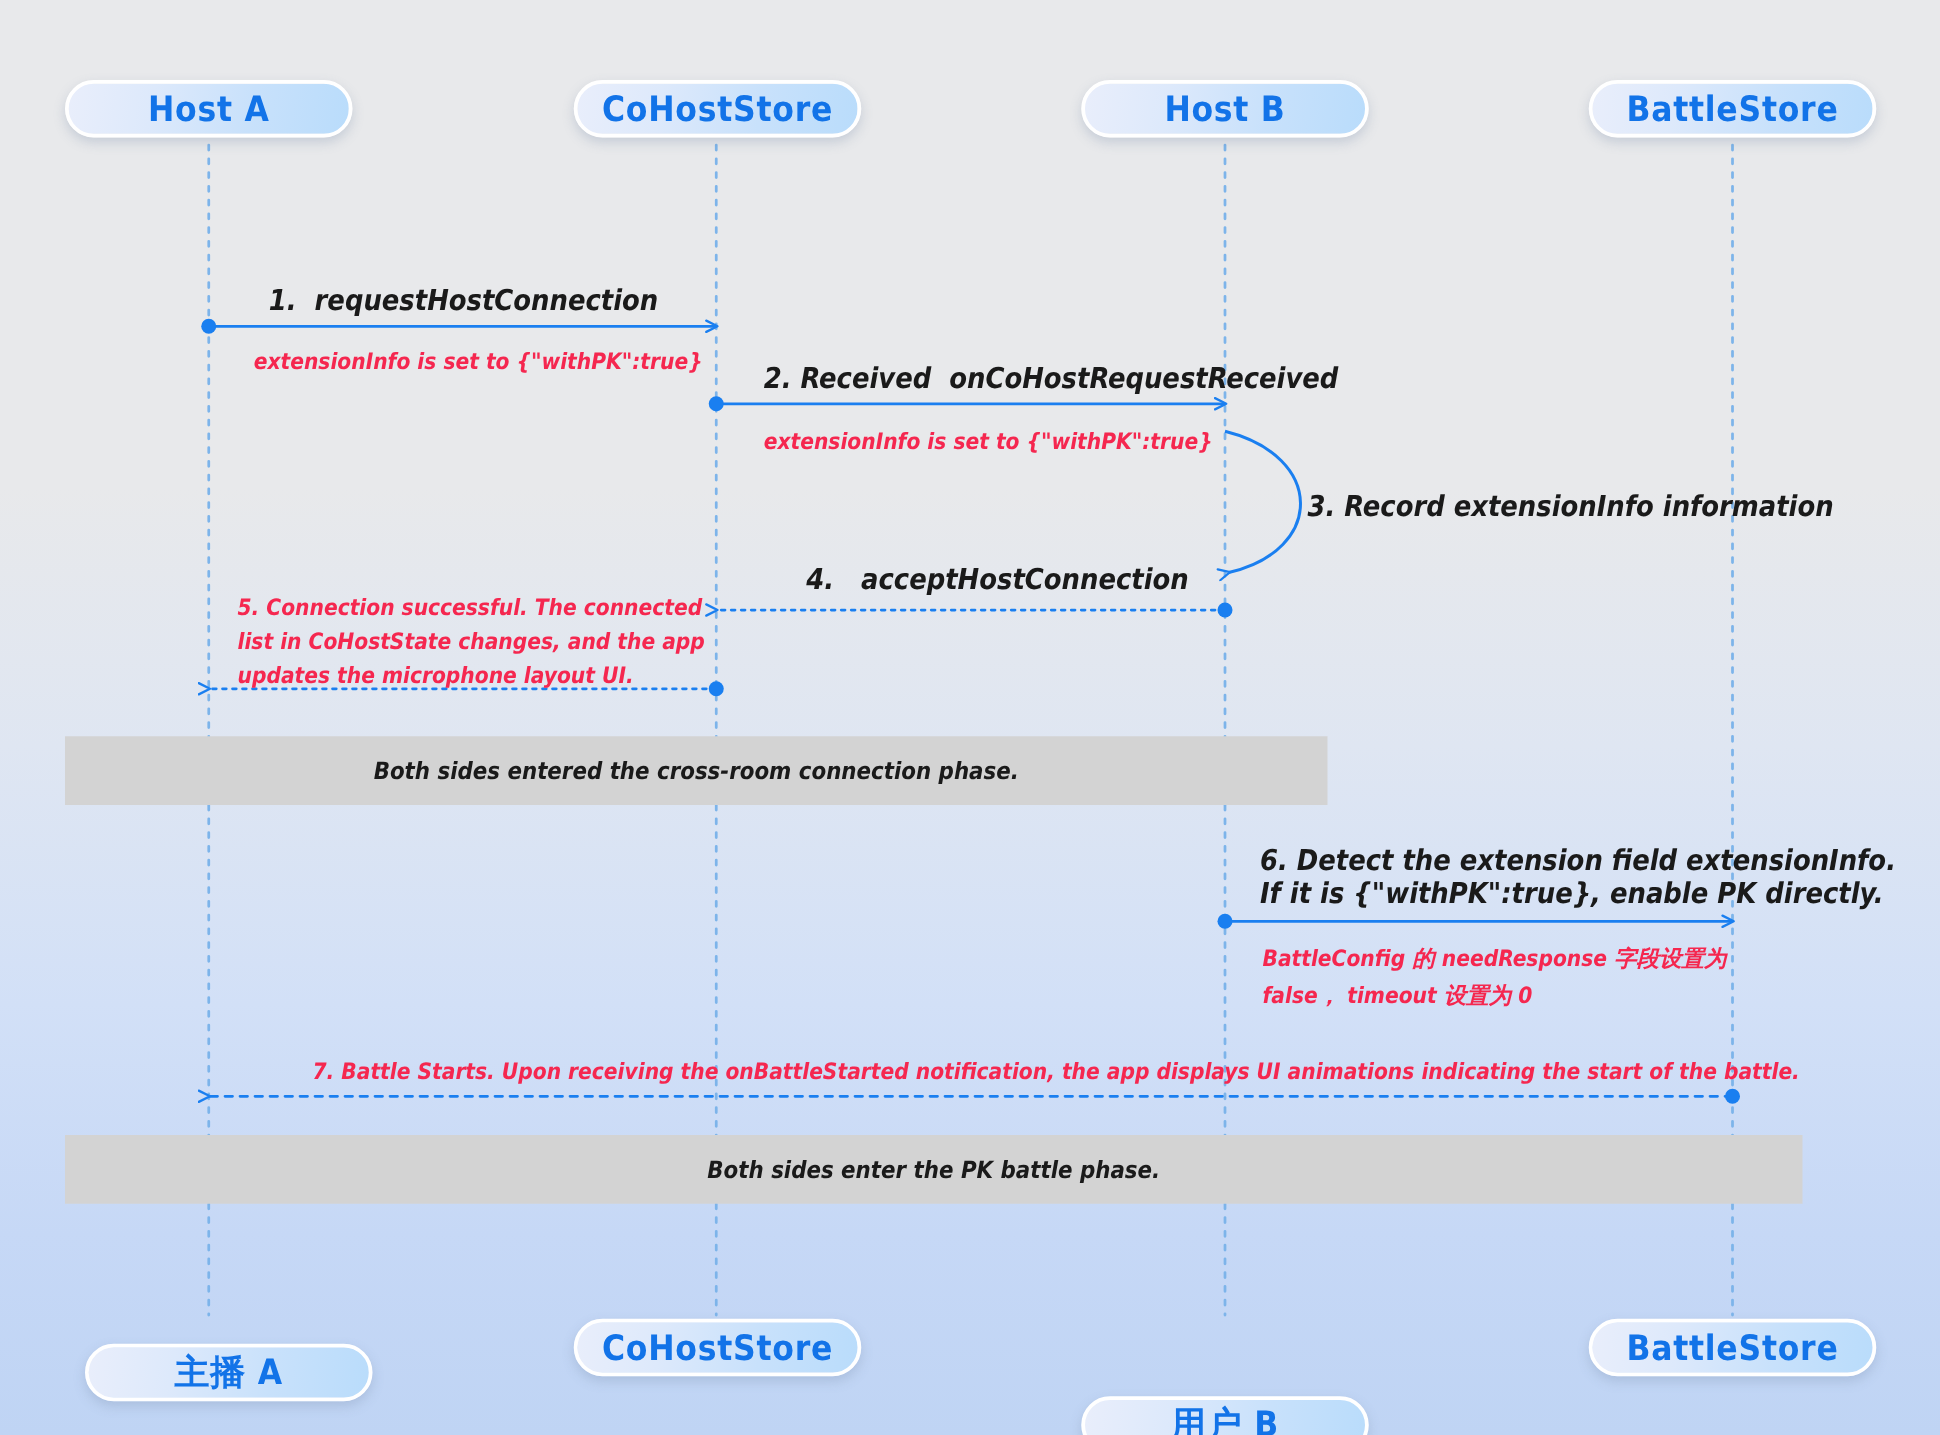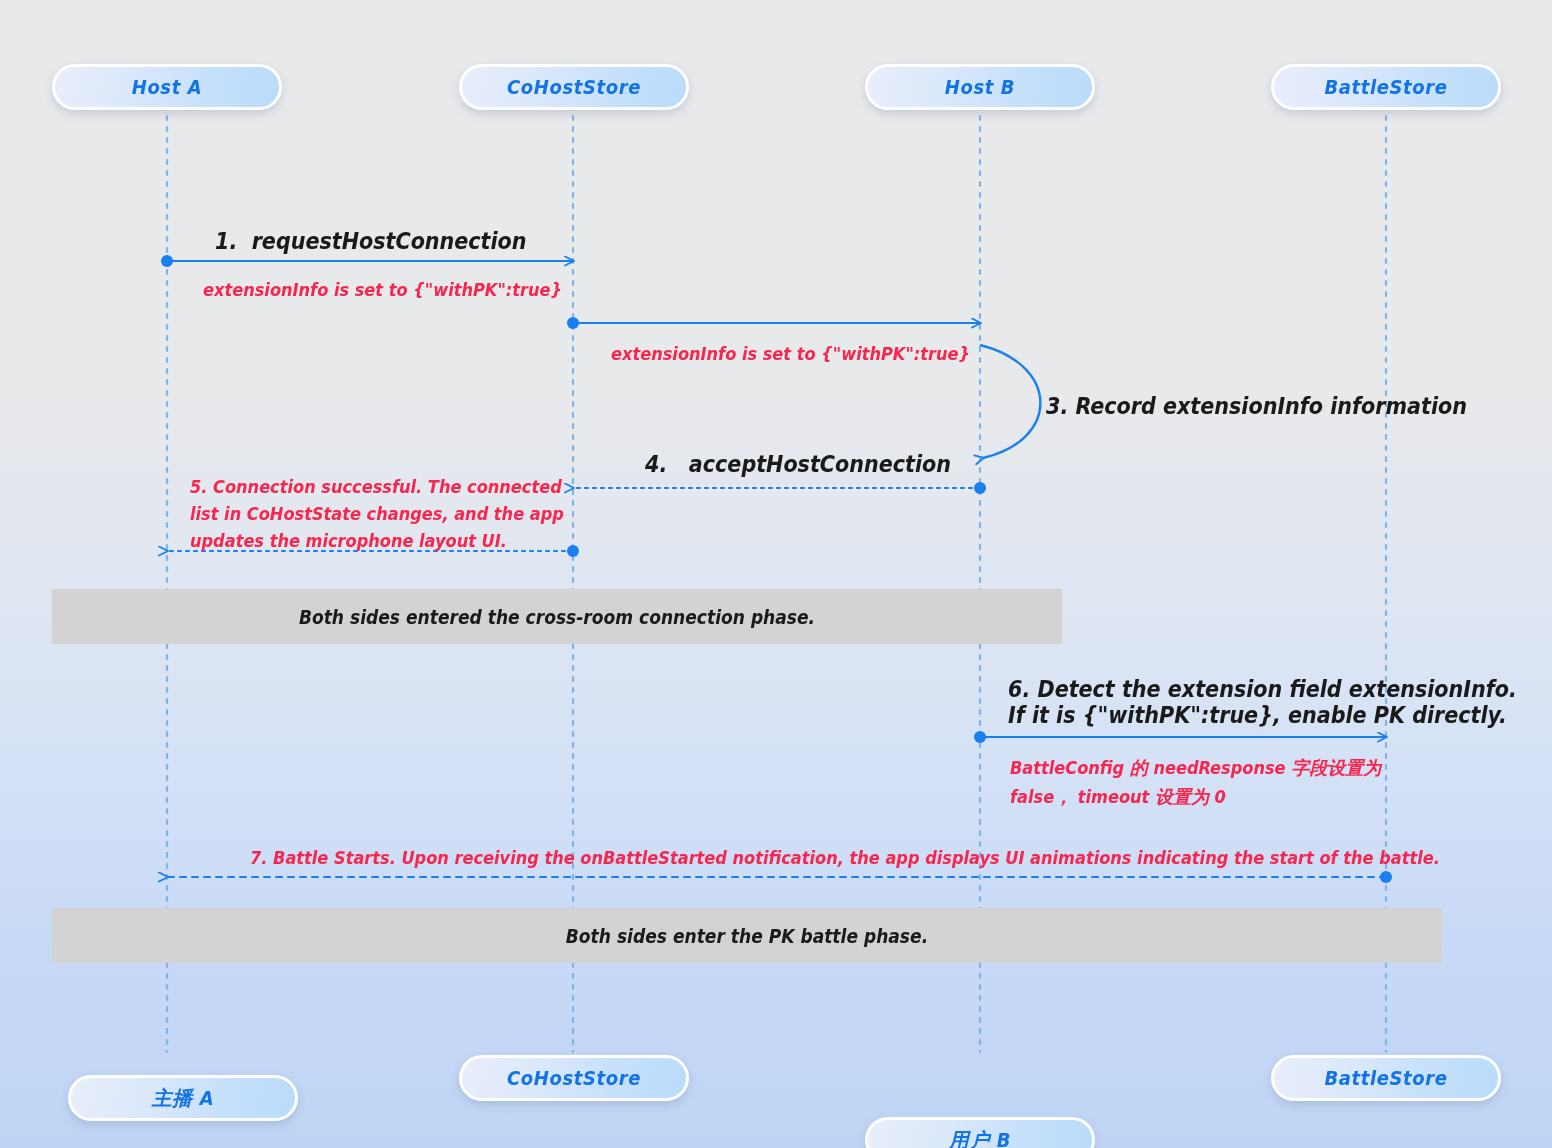--- a/index.html
+++ b/index.html
@@ -42,23 +42,22 @@
     background: linear-gradient(100deg, #e9eefb 0%, #dde9fb 30%, #c8e1fb 65%, #b9dcfb 100%);
     border: 3px solid #ffffff;
     box-sizing: border-box;
     box-shadow: 0 4px 9px rgba(120,140,170,0.30);
     display: flex;
     align-items: center;
     justify-content: center;
   }
   .pill span {
     color: #1273e8;
-    font-style: italic;
     font-weight: bold;
-    font-size: 20px;
+    font-size: 28px;
     letter-spacing: 0.6px;
     white-space: nowrap;
   }
 
   
   .band {
     position: absolute;
     background: #d3d3d3;
     display: flex;
     align-items: center;
@@ -150,20 +149,21 @@
   <div class="pill" style="left:865px; top:64px;">
     <span>Host  B</span>
   </div>
   <div class="pill" style="left:1271px; top:64px;">
     <span>BattleStore</span>
   </div>
 
   <div class="lbl black" style="left:215px; top:228px;">1.  requestHostConnection</div>
   <div class="lbl red" style="left:203px; top:277px;">extensionInfo is set to {"withPK":true}</div>
 
+  <div class="lbl black" style="left:611px; top:290px;">2. Received  onCoHostRequestReceived</div>
   <div class="lbl red" style="left:611px; top:341px;">extensionInfo is set to {"withPK":true}</div>
 
   <div class="lbl black" style="left:1046px; top:393px;">3. Record extensionInfo information</div>
 
   <div class="lbl black" style="left:645px; top:451px;">4.   acceptHostConnection</div>
 
   <div class="lbl red wrap" style="left:190px; top:473px; width:375px; line-height:27px;">5. Connection successful. The connected list in CoHostState changes, and the app updates the microphone layout UI.</div>
 
   <div class="band" style="left:52px; top:589px; width:1010px; height:55px;">
     <span>Both sides entered the cross-room connection phase.</span>

